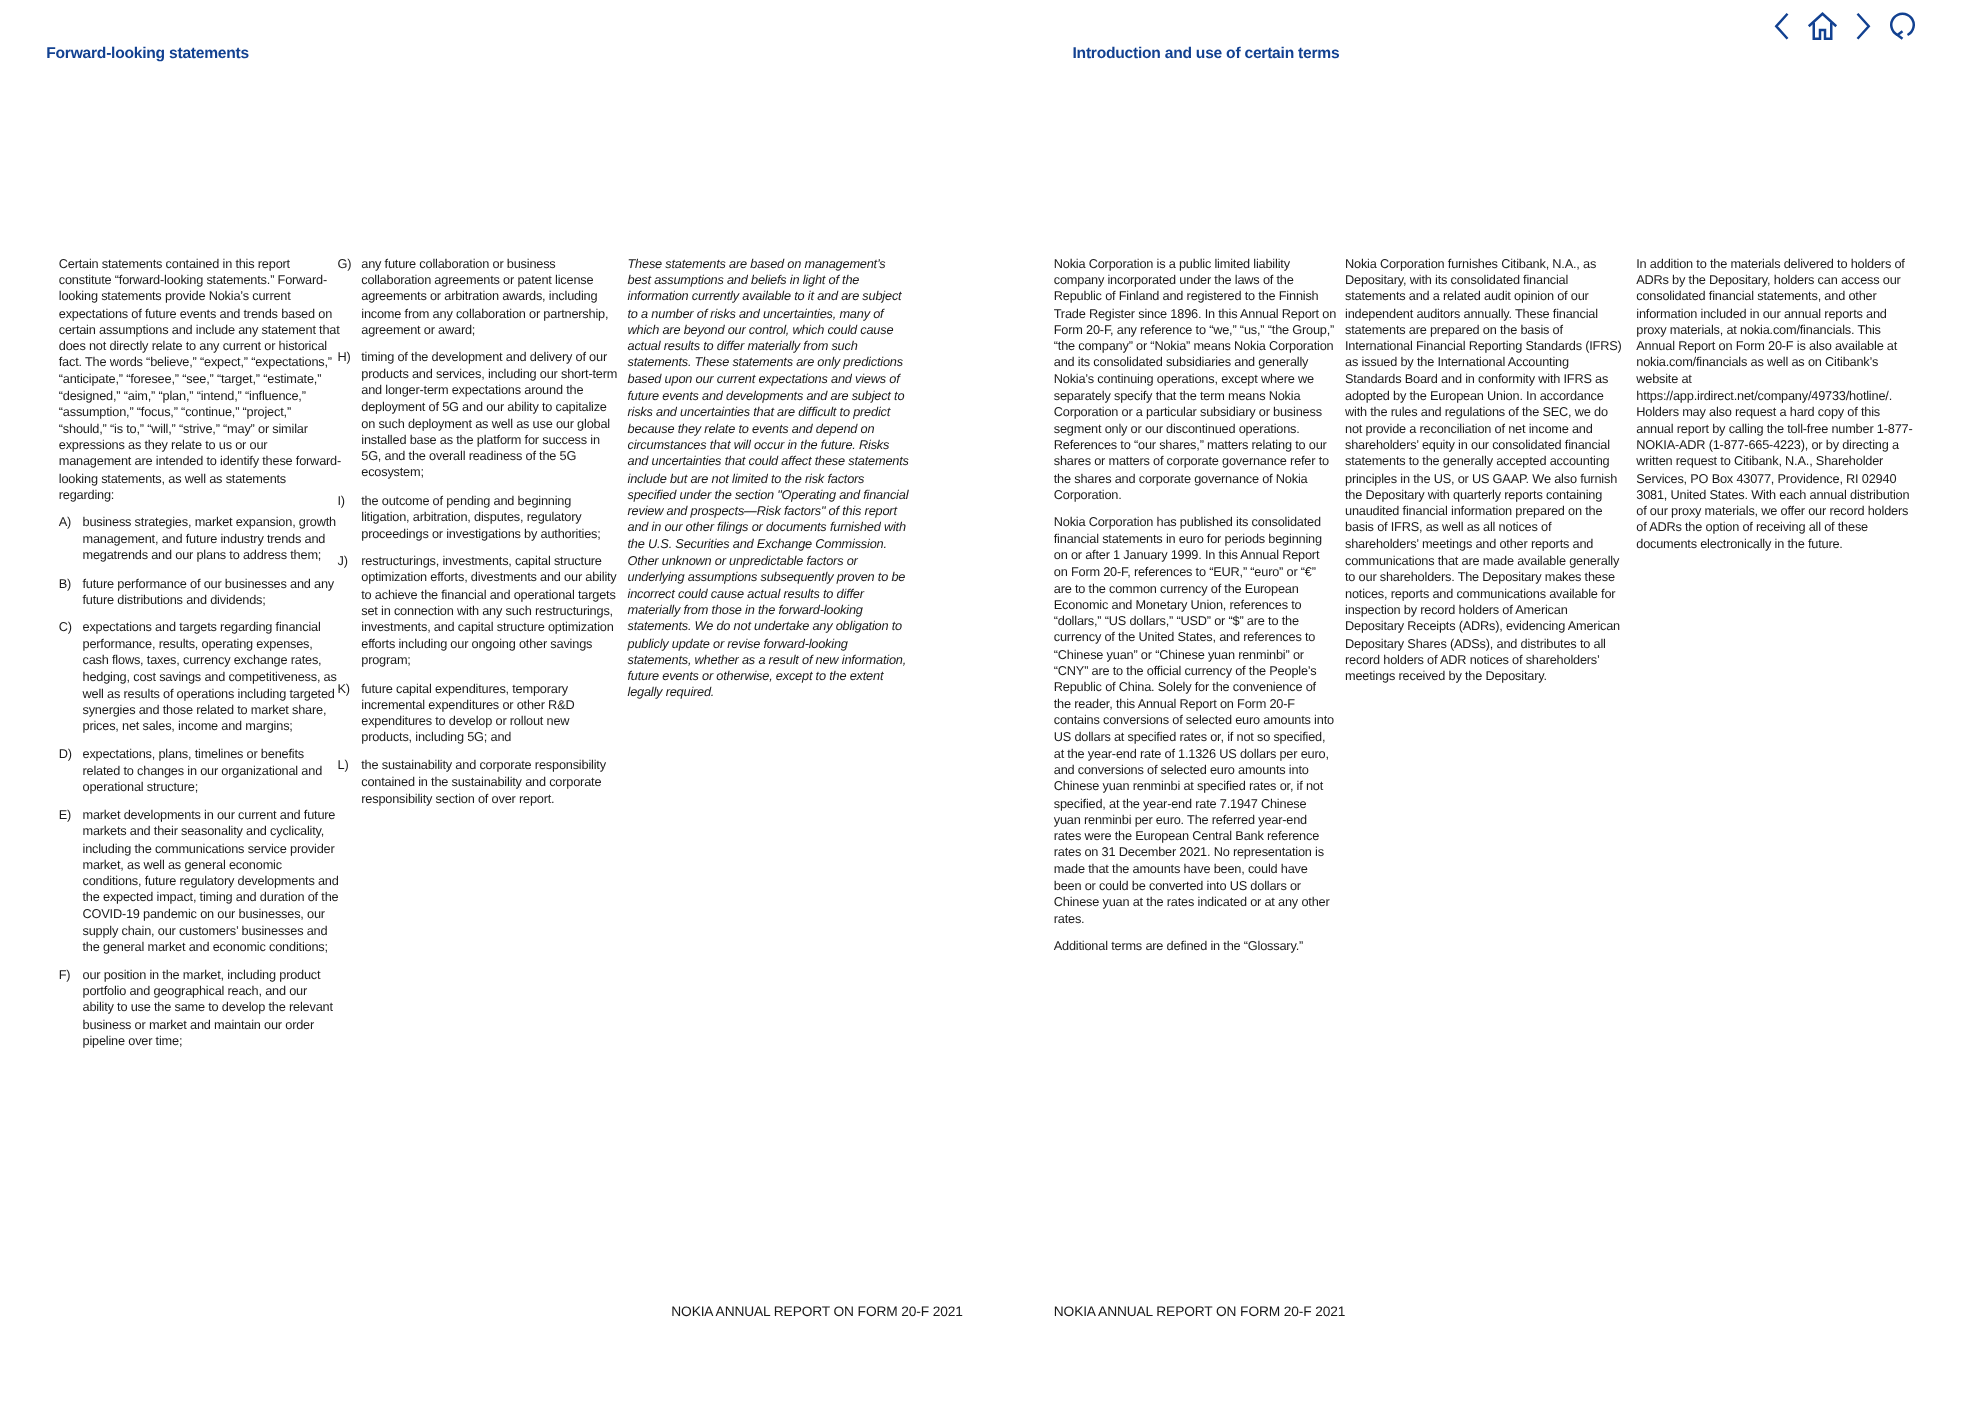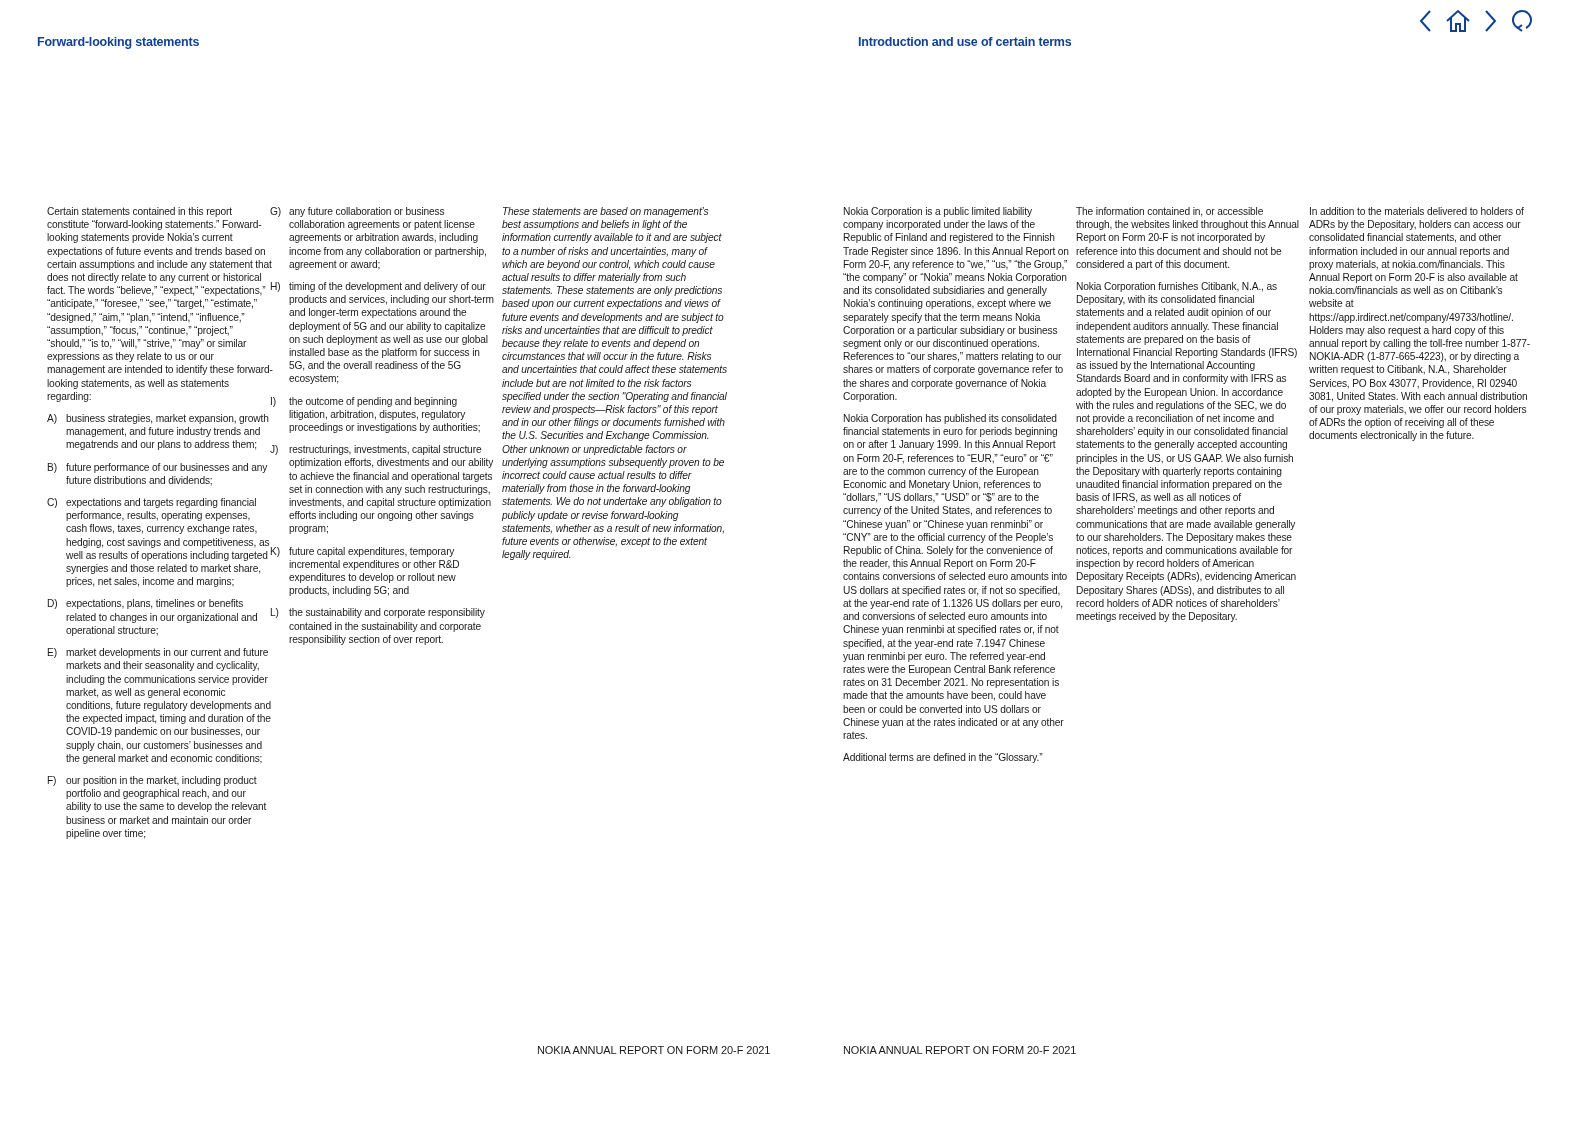--- a/index.html
+++ b/index.html
@@ -134,21 +134,20 @@
     </div>
   </div>
 
   <div class="col" style="left:43px;">
     <p>Nokia Corporation is a public limited liability company incorporated under the laws of the Republic of Finland and registered to the Finnish Trade Register since 1896. In this Annual Report on Form 20-F, any reference to “we,” “us,” “the Group,” “the company” or “Nokia” means Nokia Corporation and its consolidated subsidiaries and generally Nokia’s continuing operations, except where we separately specify that the term means Nokia Corporation or a particular subsidiary or business segment only or our discontinued operations. References to “our shares,” matters relating to our shares or matters of corporate governance refer to the shares and corporate governance of Nokia Corporation.</p>
     <p>Nokia Corporation has published its consolidated financial statements in euro for periods beginning on or after 1 January 1999. In this Annual Report on Form 20-F, references to “EUR,” “euro” or “€” are to the common currency of the European Economic and Monetary Union, references to “dollars,” “US dollars,” “USD” or “$” are to the currency of the United States, and references to “Chinese yuan” or “Chinese yuan renminbi” or “CNY” are to the official currency of the People’s Republic of China. Solely for the convenience of the reader, this Annual Report on Form 20-F contains conversions of selected euro amounts into US dollars at specified rates or, if not so specified, at the year-end rate of 1.1326 US dollars per euro, and conversions of selected euro amounts into Chinese yuan renminbi at specified rates or, if not specified, at the year-end rate 7.1947 Chinese yuan renminbi per euro. The referred year-end rates were the European Central Bank reference rates on 31 December 2021. No representation is made that the amounts have been, could have been or could be converted into US dollars or Chinese yuan at the rates indicated or at any other rates.</p>
     <p>Additional terms are defined in the “Glossary.”</p>
   </div>
 
   <div class="col" style="left:276px;">
-    <p>The information contained in, or accessible through, the websites linked throughout this Annual Report on Form 20-F is not incorporated by reference into this document and should not be considered a part of this document.</p>
     <p>Nokia Corporation furnishes Citibank, N.A., as Depositary, with its consolidated financial statements and a related audit opinion of our independent auditors annually. These financial statements are prepared on the basis of International Financial Reporting Standards (IFRS) as issued by the International Accounting Standards Board and in conformity with IFRS as adopted by the European Union. In accordance with the rules and regulations of the SEC, we do not provide a reconciliation of net income and shareholders’ equity in our consolidated financial statements to the generally accepted accounting principles in the US, or US GAAP. We also furnish the Depositary with quarterly reports containing unaudited financial information prepared on the basis of IFRS, as well as all notices of shareholders’ meetings and other reports and communications that are made available generally to our shareholders. The Depositary makes these notices, reports and communications available for inspection by record holders of American Depositary Receipts (ADRs), evidencing American Depositary Shares (ADSs), and distributes to all record holders of ADR notices of shareholders’ meetings received by the Depositary.</p>
   </div>
 
   <div class="col" style="left:509px;">
     <p>In addition to the materials delivered to holders of ADRs by the Depositary, holders can access our consolidated financial statements, and other information included in our annual reports and proxy materials, at nokia.com/financials. This Annual Report on Form 20-F is also available at nokia.com/financials as well as on Citibank’s website at https://app.irdirect.net/company/49733/hotline/. Holders may also request a hard copy of this annual report by calling the toll-free number 1-877-NOKIA-ADR (1-877-665-4223), or by directing a written request to Citibank, N.A., Shareholder Services, PO Box 43077, Providence, RI 02940 3081, United States. With each annual distribution of our proxy materials, we offer our record holders of ADRs the option of receiving all of these documents electronically in the future.</p>
   </div>
 
   <div class="footer" style="left:43px;">NOKIA ANNUAL REPORT ON FORM 20-F 2021</div>
 </div>
 

